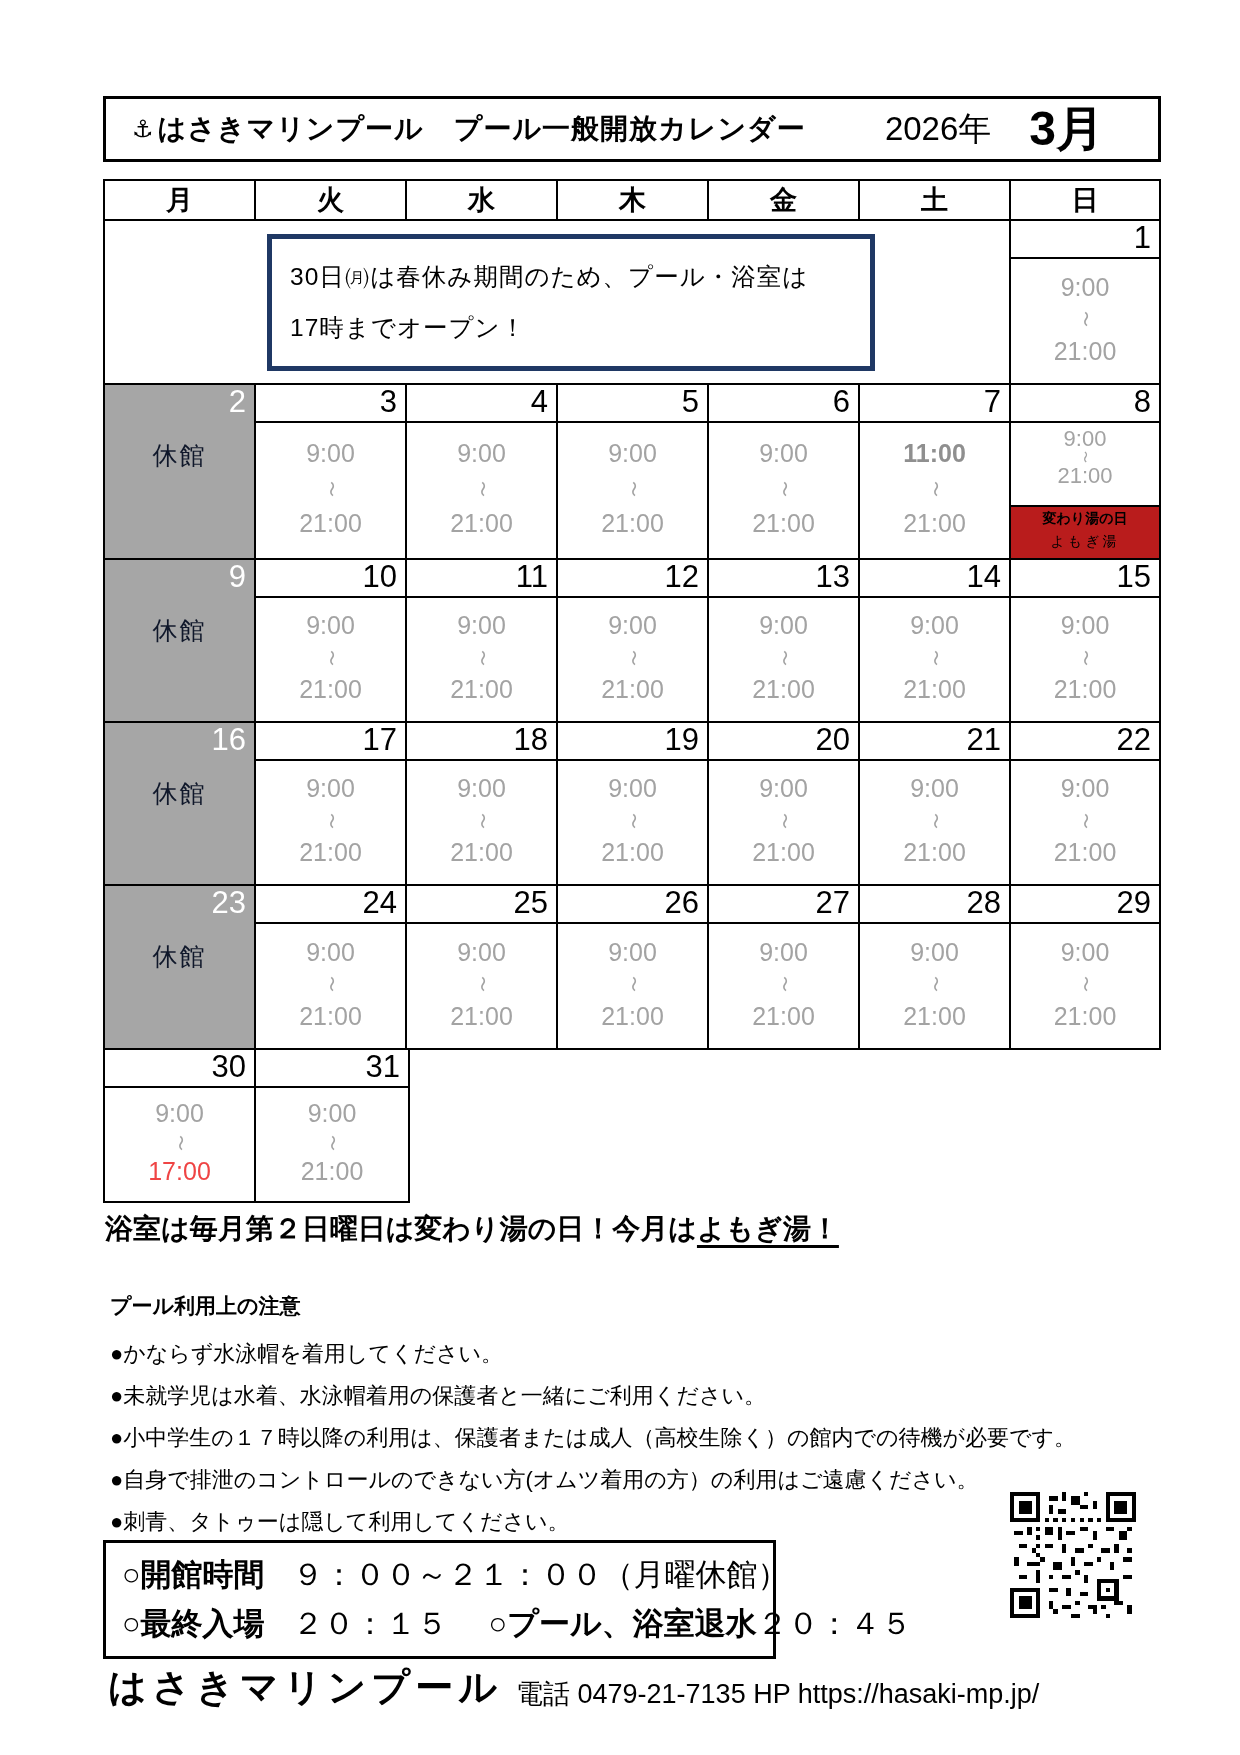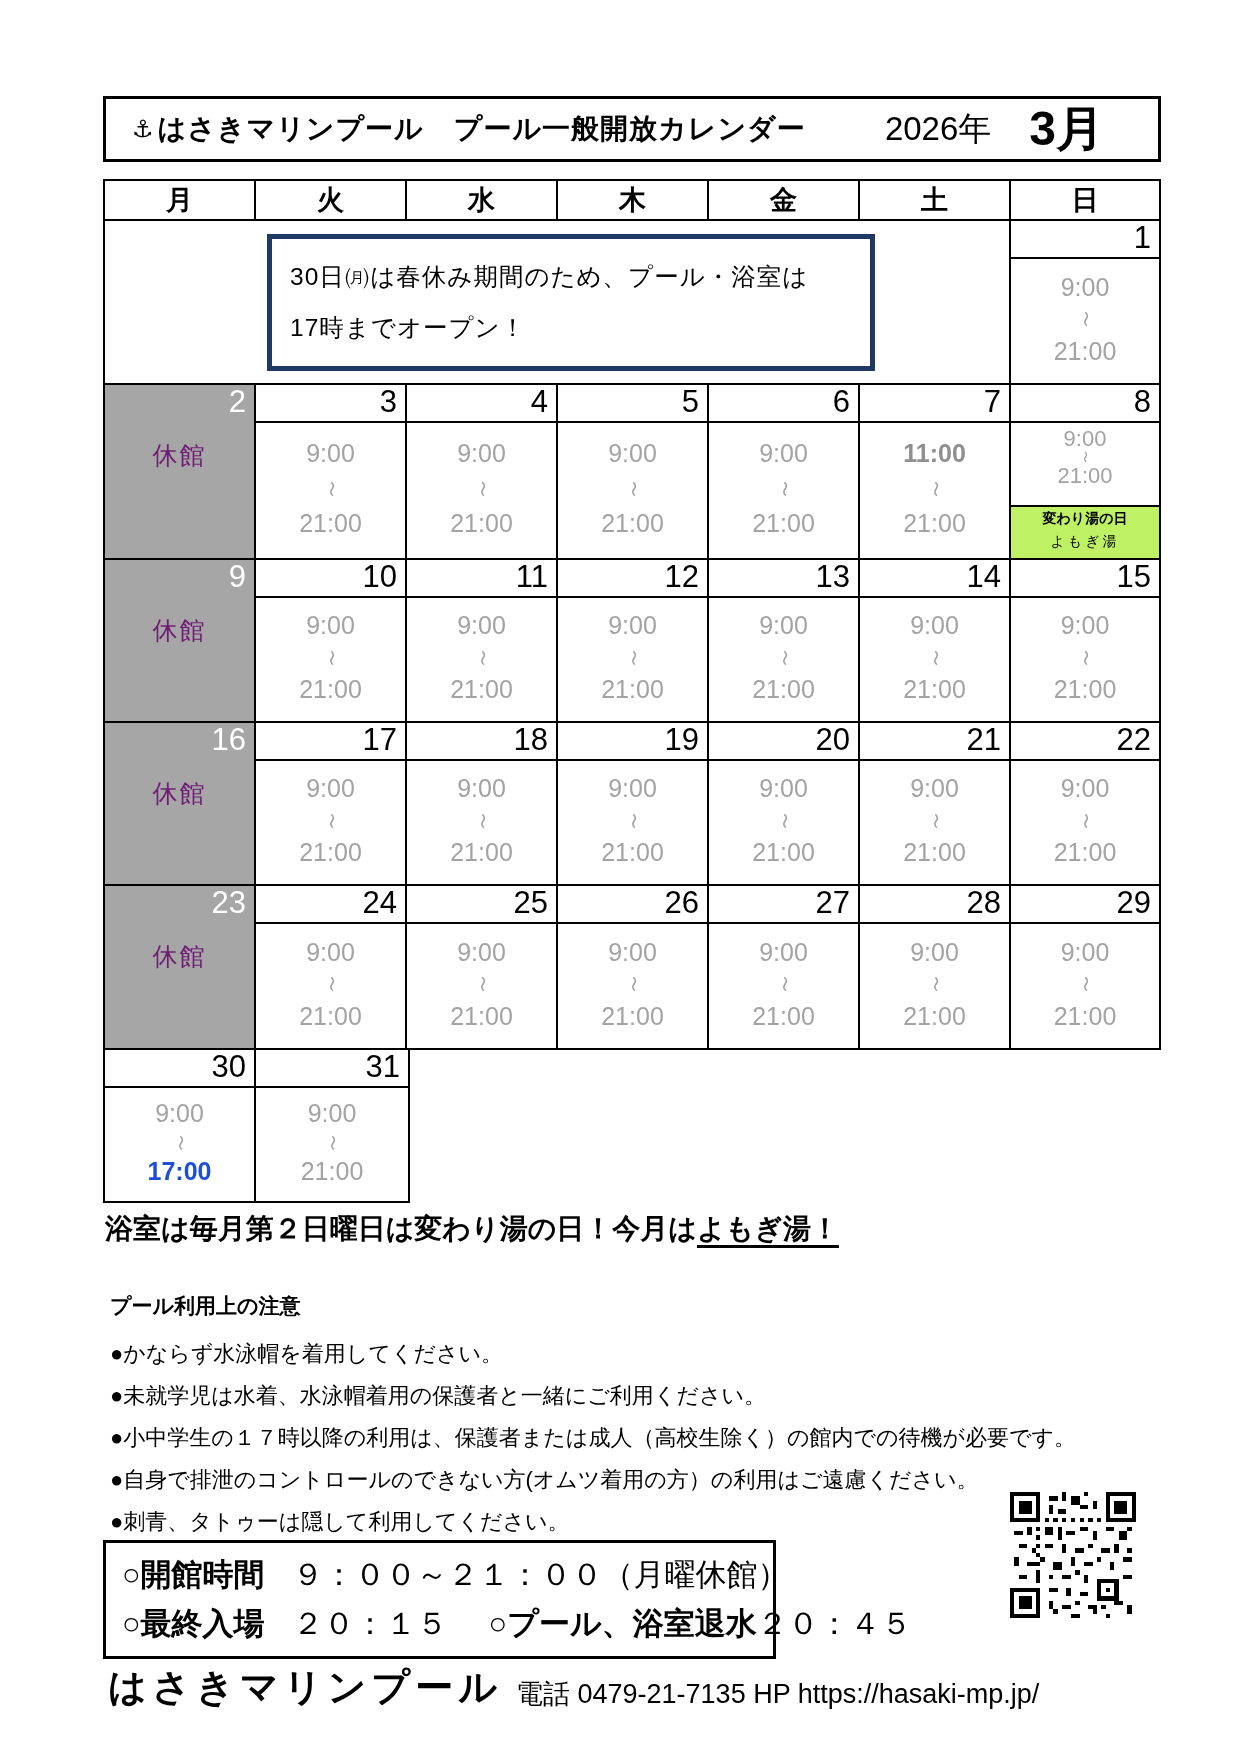--- a/index.html
+++ b/index.html
@@ -32,29 +32,29 @@
   #row5{top:886px;height:164px;}
   #row6{top:1050px;height:153px;width:307px;}
   .cell{flex:0 0 151px;border-right:2px solid #000;box-sizing:border-box;display:flex;
         flex-direction:column;background:#fff;}
   .cell:last-child{flex:1;border-right:none;}
   .merged{flex:0 0 906px;border-right:2px solid #000;box-sizing:border-box;background:#fff;}
   .ds{flex:0 0 38px;height:38px;border-bottom:2px solid #000;box-sizing:border-box;font-size:31px;
       line-height:34px;text-align:right;padding-right:8px;}
   .closed{background:#a6a6a6;}
   .closed .ds{border-bottom:none;color:#fff;}
-  .cl{color:#701a75;font-size:25px;text-align:center;margin-top:16px;letter-spacing:2px;}
+  .cl{color:#0f172a;font-size:25px;text-align:center;margin-top:16px;letter-spacing:2px;}
   .tm{flex:1;display:flex;flex-direction:column;align-items:center;justify-content:space-evenly;
       color:#a3a3a3;font-size:25px;padding:4px 0 8px;}
   .tl{display:inline-block;transform:rotate(90deg);font-size:16px;line-height:16px;}
   .b{font-weight:bold;color:#8f8f8f;}
-  .bk{font-weight:bold;color:#1d4ed8;}
+  .bk{font-weight:normal;color:#ef4444;}
   .tm-c{flex:0 0 auto;justify-content:flex-start;font-size:22px;line-height:25px;padding:3px 0 0;}
   .tm-c .tl{font-size:12px;line-height:12px;}
-  .sp{border-top:2px solid #000;text-align:center;margin-top:auto;background:#bef264;}
+  .sp{border-top:2px solid #000;text-align:center;margin-top:auto;background:#b91c1c;}
   .sp1{font-size:14px;font-weight:bold;line-height:18px;padding-top:2px;}
   .sp2{font-size:14px;line-height:28px;letter-spacing:3px;padding-bottom:3px;}
 
   
   .notice{position:absolute;left:267px;top:234px;width:608px;height:137px;border:5px solid #1f3864;
           box-sizing:border-box;background:#fff;z-index:5;padding:12px 18px;}
   .notice div{font-size:24.5px;line-height:51px;letter-spacing:1px;white-space:nowrap;}
 
   
   .bath-note{position:absolute;left:105px;top:1210px;font-size:28px;font-weight:bold;white-space:nowrap;}

